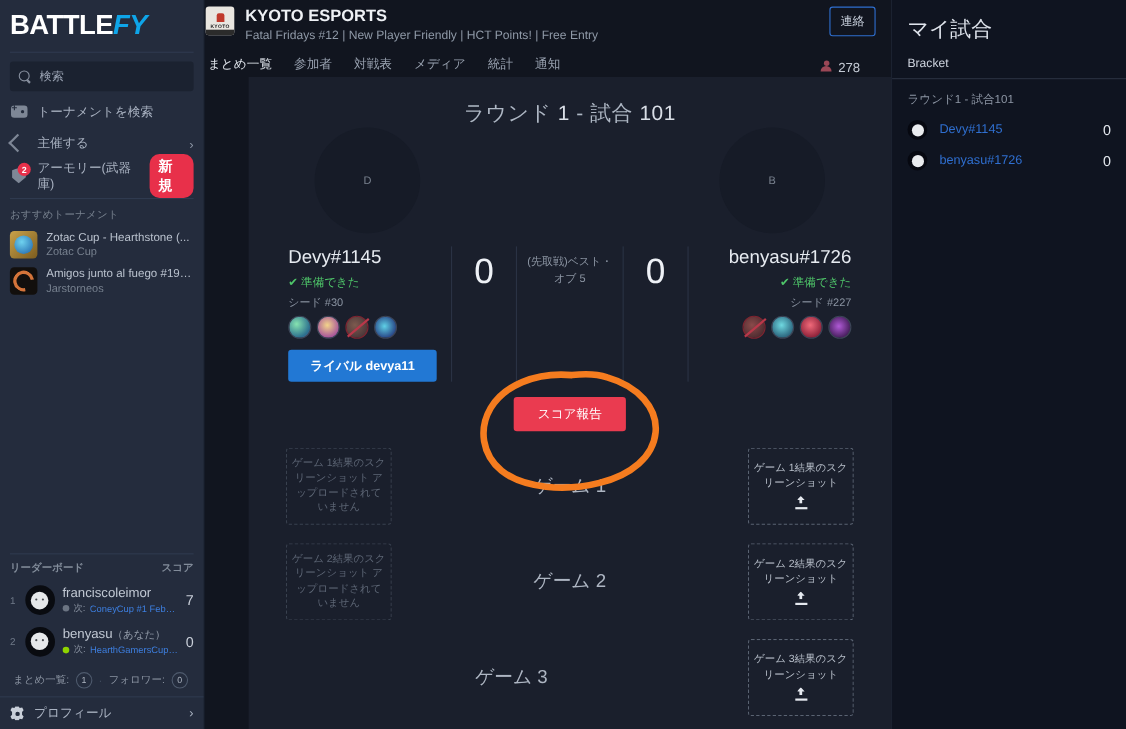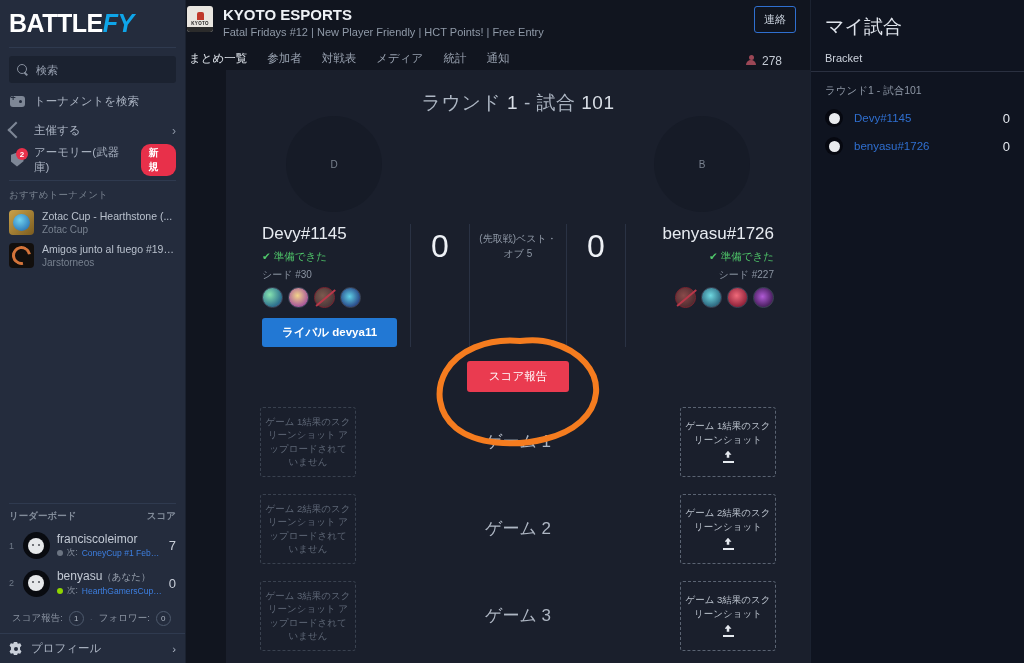--- a/index.html
+++ b/index.html
@@ -70,21 +70,21 @@
   .ic-shield {
     width: 13px; height: 14px; background: #7e8796;
     clip-path: polygon(50% 0, 100% 18%, 100% 62%, 50% 100%, 0 62%, 0 18%);
   }
   .badge-dot {
     position: absolute; top: -4px; right: -3px; background: #e8304a; color: #fff;
     font-size: 8px; border-radius: 50%; width: 12px; height: 12px;
     display:flex; align-items:center; justify-content:center; font-weight:bold;
   }
   .pill-new {
-    margin-left: auto; background: #e8304a; color: #fff; font-size: 10px;
+    margin-left: auto; background: #e8304a; color: #fff; font-size: 13px;
     border-radius: 9px; padding: 2px 8px; font-weight: bold;
   }
 
   .sec-label { color: #78828f; font-size: 9.5px; padding: 8px 9px 4px 9px; letter-spacing: .2px; }
   .rec-row { display: flex; gap: 8px; padding: 4px 9px; align-items: flex-start; cursor: pointer; }
   .rec-thumb { width: 25px; height: 25px; border-radius: 4px; flex: 0 0 25px; position: relative; overflow: hidden; }
   .rec-thumb.t1 { background: linear-gradient(135deg,#caa24a,#7b5c1f); }
   .rec-thumb.t1::after {
     content:''; position:absolute; inset:4px; border-radius:50%;
     background: radial-gradient(circle at 40% 35%, #6fd2ef, #1b5fa8);
@@ -369,21 +369,21 @@
         <span class="lb-next">
           <span class="status-dot" style="background:#8fd400"></span>
           <span class="lb-next-label">次:</span>
           <span class="lb-next-link">HearthGamersCup ...</span>
         </span>
       </span>
       <span class="lb-score">0</span>
     </div>
 
     <div class="foot-stats">
-      <span class="lbl">スコア報告:</span>
+      <span class="lbl">まとめ一覧:</span>
       <span class="cnt">1</span>
       <span class="sepdot">·</span>
       <span class="lbl">フォロワー:</span>
       <span class="cnt">0</span>
     </div>
 
     <div class="profile-row">
       <span class="gear"></span>
       <span>プロフィール</span>
       <span class="chev" style="margin-left:auto">›</span>
@@ -486,21 +486,20 @@
         </div>
         <div class="game-row">
           <div class="ss-box left-box">ゲーム 2結果のスクリーンショット アップロードされていません</div>
           <div class="game-label">ゲーム 2</div>
           <div class="ss-box upload right-box">
             <span>ゲーム 2結果のスクリーンショット</span>
             <span class="upload-ic"></span>
           </div>
         </div>
         <div class="game-row">
-          <div class="ss-box left-box">ゲーム 3結果のスクリーンショット アップロードされていません</div>
           <div class="game-label">ゲーム 3</div>
           <div class="ss-box upload right-box">
             <span>ゲーム 3結果のスクリーンショット</span>
             <span class="upload-ic"></span>
           </div>
         </div>
         <div class="game-row">
           
           
           

